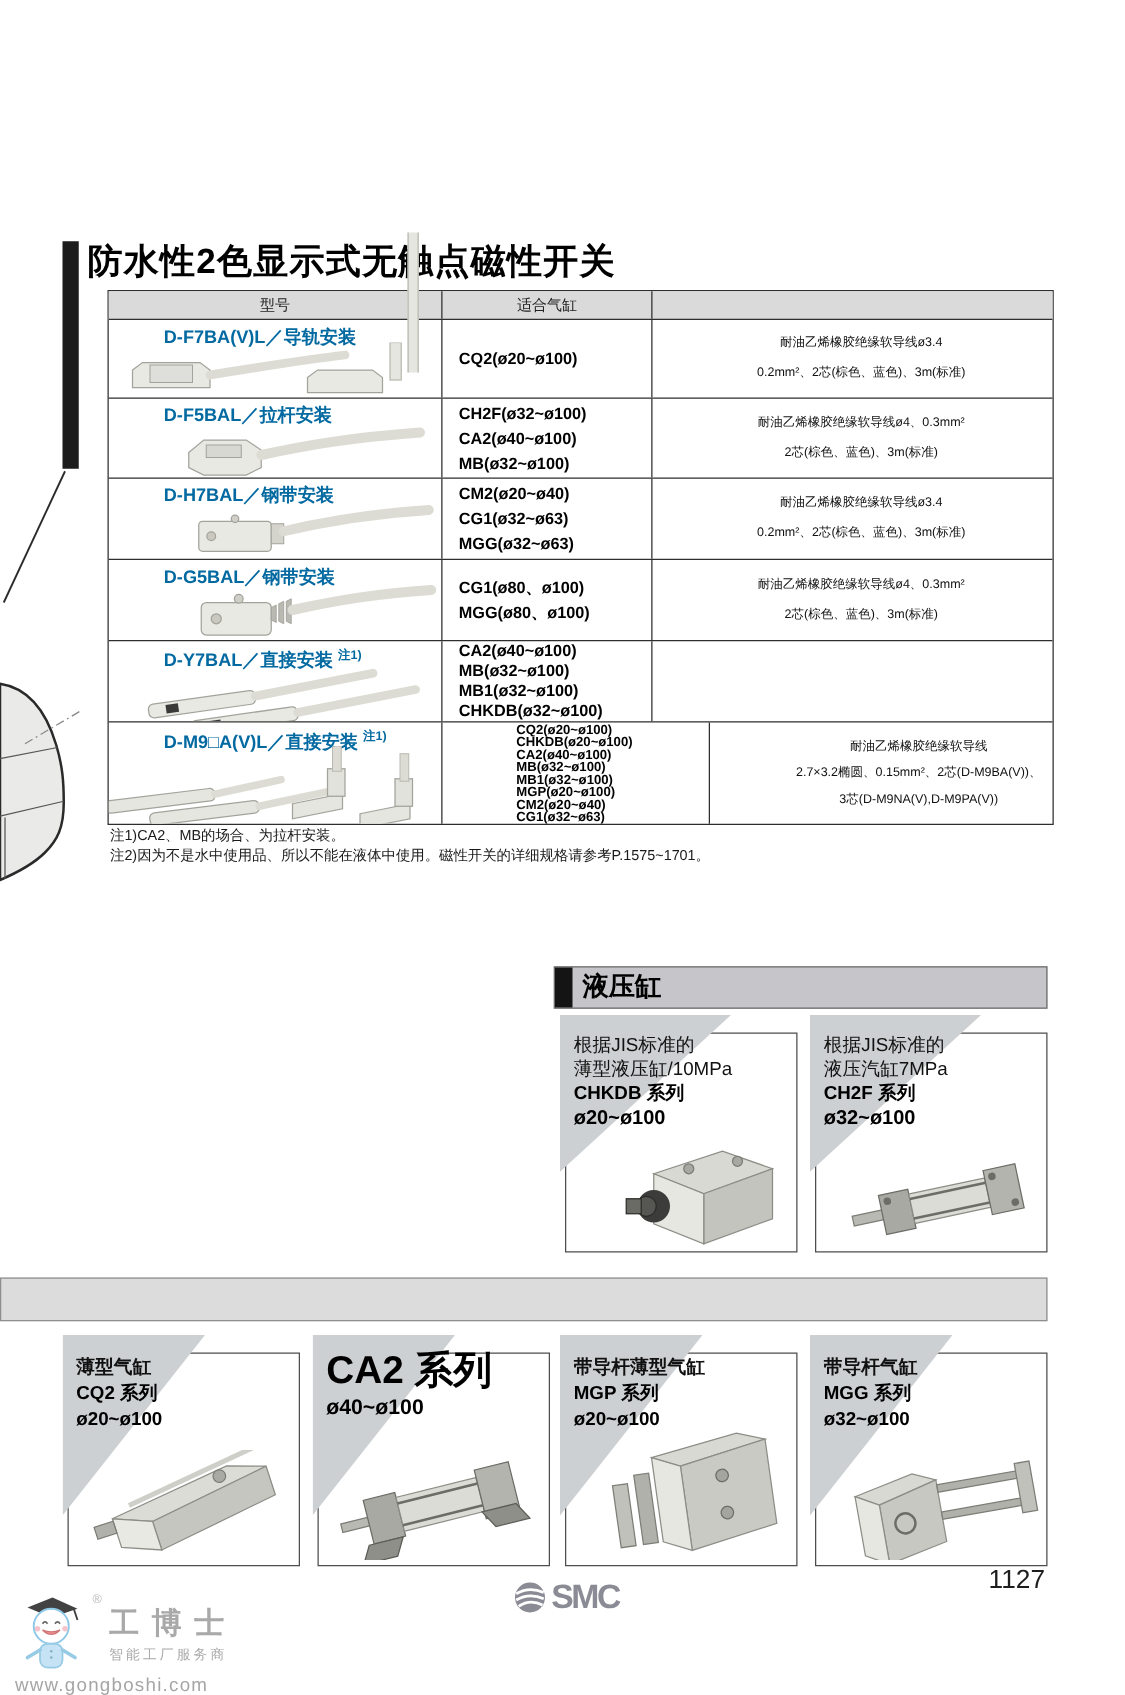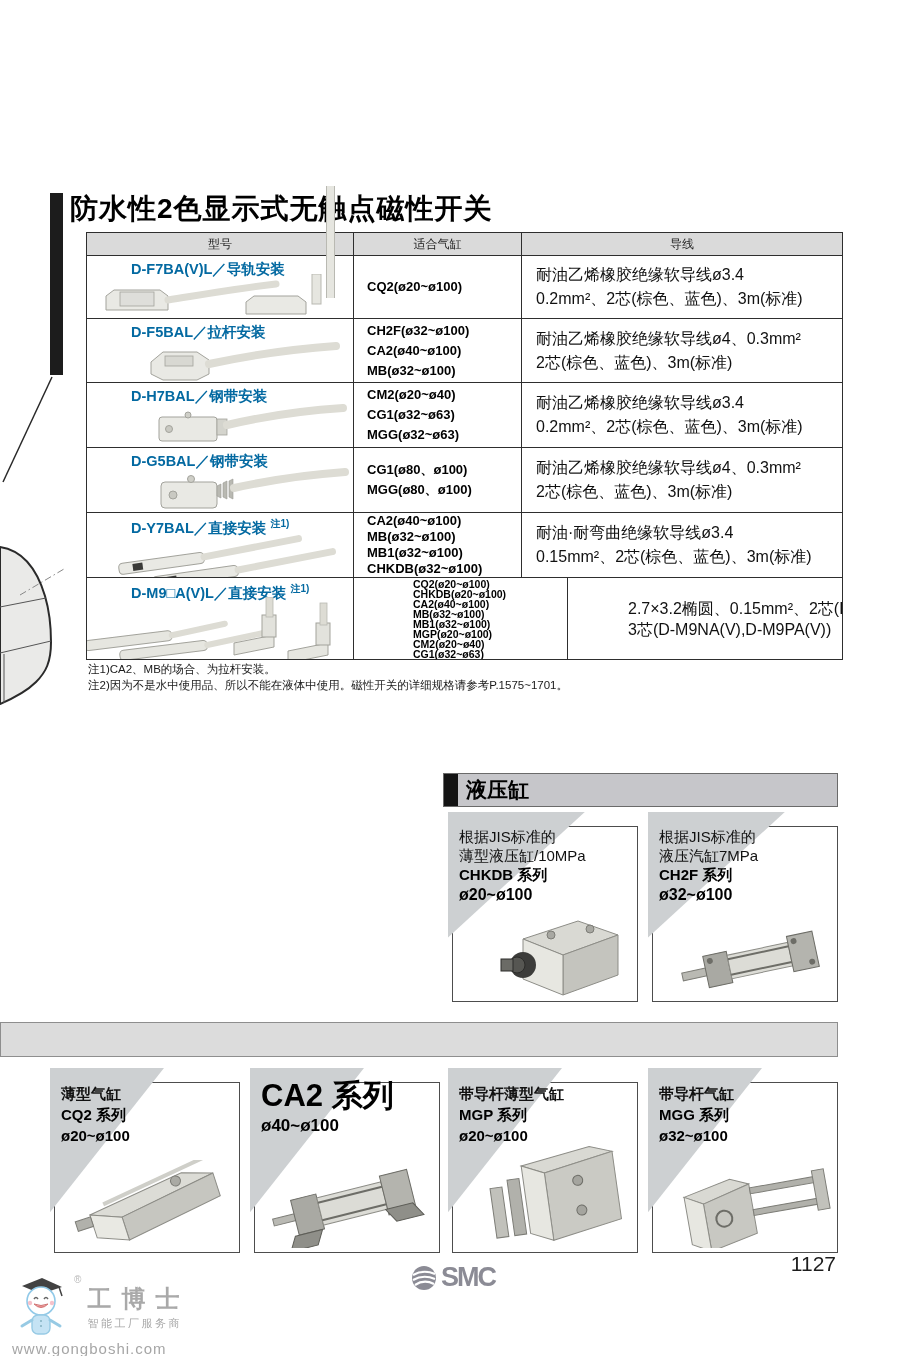--- a/index.html
+++ b/index.html
@@ -27,21 +27,21 @@
   .t-row { display:flex; border-bottom:1px solid #2e2e2e; }
   .t-row:last-child { border-bottom:none;gap:46px; }
   .cell { position:relative; overflow:hidden; }
   .model-label { position:absolute; left:8px; top:4px; font-size:14.5px; font-weight:bold; color:#0369a1; white-space:nowrap;margin-left:36px; }
   .model-label sup { font-size:10px; font-weight:bold; vertical-align:6px; }
   .sensor-art { position:absolute; right:2px; bottom:0; }
   .cyl-cell { display:flex; flex-direction:column; justify-content:center; padding-left:13px; }
   .cyl-line { font-size:13px; font-weight:bold; color:#000; line-height:20px; white-space:nowrap; }
   .cyl-line.tiny { font-size:10.5px; line-height:10px; letter-spacing:0; }
   .lead-cell { display:flex; flex-direction:column; justify-content:center; padding-left:14px; }
-  .lead-line { font-size:16px; color:#111; line-height:24px; white-space:nowrap; }
+  .lead-line { font-size:10px; color:#111; line-height:24px; white-space:nowrap;text-align:center; }
   .lead-cell.tight .lead-line { line-height:21px; }
 
   .notes { position:absolute; left:88px; top:661px; font-size:11.5px; color:#1a1a1a; line-height:16px; }
 
   
   .hyd-bar { position:absolute; left:443px; top:773px; width:395px; height:34px; background:#c6c6ca; border:1px solid #6a6a6a; display:flex; align-items:stretch; }
   .hyd-bar .sq { width:14px; background:#141414; }
   .hyd-bar .hyd-title { font-size:21px; font-weight:bold; color:#000; line-height:31px; padding-left:8px; }
 
   .card { position:absolute; background:#fff; }
@@ -93,21 +93,20 @@
   </svg>
 
   <h1 class="page-title">防水性2色显示式无触点磁性开关</h1>
 
   <div class="riser-cable"></div>
 
   <div class="spec-table">
     <div class="t-head">
       <div class="th c1">型号</div>
       <div class="th c2">适合气缸</div>
-      <div class="th c3">导线</div>
     </div>
 
     <div class="t-row" style="height:63px">
       <div class="cell c1">
         <span class="model-label">D-F7BA(V)L／导轨安装</span>
         <svg class="sensor-art" width="275" height="44" viewBox="0 0 275 44">
           <path d="M30,22 l8,-6 h46 l8,6 v14 h-62 z" fill="#e9e9e4" stroke="#a3a39c" stroke-width="1"></path>
           <rect x="44" y="18" width="34" height="14" fill="#dededa" stroke="#a3a39c" stroke-width="0.8"></rect>
           <path d="M92,26 C130,20 165,14 200,10" stroke="#dddcd4" stroke-width="7" fill="none" stroke-linecap="round"></path>
           <path d="M170,28 l8,-6 h44 l8,6 v12 h-60 z" fill="#e9e9e4" stroke="#a3a39c" stroke-width="1"></path>
@@ -200,24 +199,20 @@
             <rect x="76" y="35" width="10" height="7" fill="#3a3a38"></rect>
             <path d="M148,38 L244,33" stroke="#dddcd4" stroke-width="7" stroke-linecap="round"></path>
           </g>
         </svg>
       </div>
       <div class="cell c2 cyl-cell">
         <span class="cyl-line" style="line-height:16px">CA2(ø40~ø100)</span>
         <span class="cyl-line" style="line-height:16px">MB(ø32~ø100)</span>
         <span class="cyl-line" style="line-height:16px">MB1(ø32~ø100)</span>
         <span class="cyl-line" style="line-height:16px">CHKDB(ø32~ø100)</span>
-      </div>
-      <div class="cell c3 lead-cell">
-        <span class="lead-line">耐油·耐弯曲绝缘软导线ø3.4</span>
-        <span class="lead-line">0.15mm²、2芯(棕色、蓝色)、3m(标准)</span>
       </div>
     </div>
 
     <div class="t-row" style="height:81px">
       <div class="cell c1">
         <span class="model-label"><span>D-M9□A(V)L／直接安装</span> <sup>注1)</sup></span>
         <svg class="sensor-art" width="285" height="62" viewBox="0 0 285 62">
           <g transform="rotate(-7 100 40)">
             <rect x="18" y="34" width="88" height="10" rx="4" fill="#e6e6e0" stroke="#a3a39c" stroke-width="1"></rect>
             <path d="M106,39 L160,34" stroke="#dddcd4" stroke-width="6" stroke-linecap="round"></path>
@@ -240,20 +235,21 @@
         <span class="cyl-line tiny">CQ2(ø20~ø100)</span>
         <span class="cyl-line tiny">CHKDB(ø20~ø100)</span>
         <span class="cyl-line tiny">CA2(ø40~ø100)</span>
         <span class="cyl-line tiny">MB(ø32~ø100)</span>
         <span class="cyl-line tiny">MB1(ø32~ø100)</span>
         <span class="cyl-line tiny">MGP(ø20~ø100)</span>
         <span class="cyl-line tiny">CM2(ø20~ø40)</span>
         <span class="cyl-line tiny">CG1(ø32~ø63)</span>
       </div>
       <div class="cell c3 lead-cell tight">
+        <span class="lead-line">耐油乙烯橡胶绝缘软导线</span>
         <span class="lead-line">2.7×3.2椭圆、0.15mm²、2芯(D-M9BA(V))、</span>
         <span class="lead-line">3芯(D-M9NA(V),D-M9PA(V))</span>
       </div>
     </div>
   </div>
 
   <div class="notes">
     <div>注1)CA2、MB的场合、为拉杆安装。</div>
     <div>注2)因为不是水中使用品、所以不能在液体中使用。磁性开关的详细规格请参考P.1575~1701。</div>
   </div>

